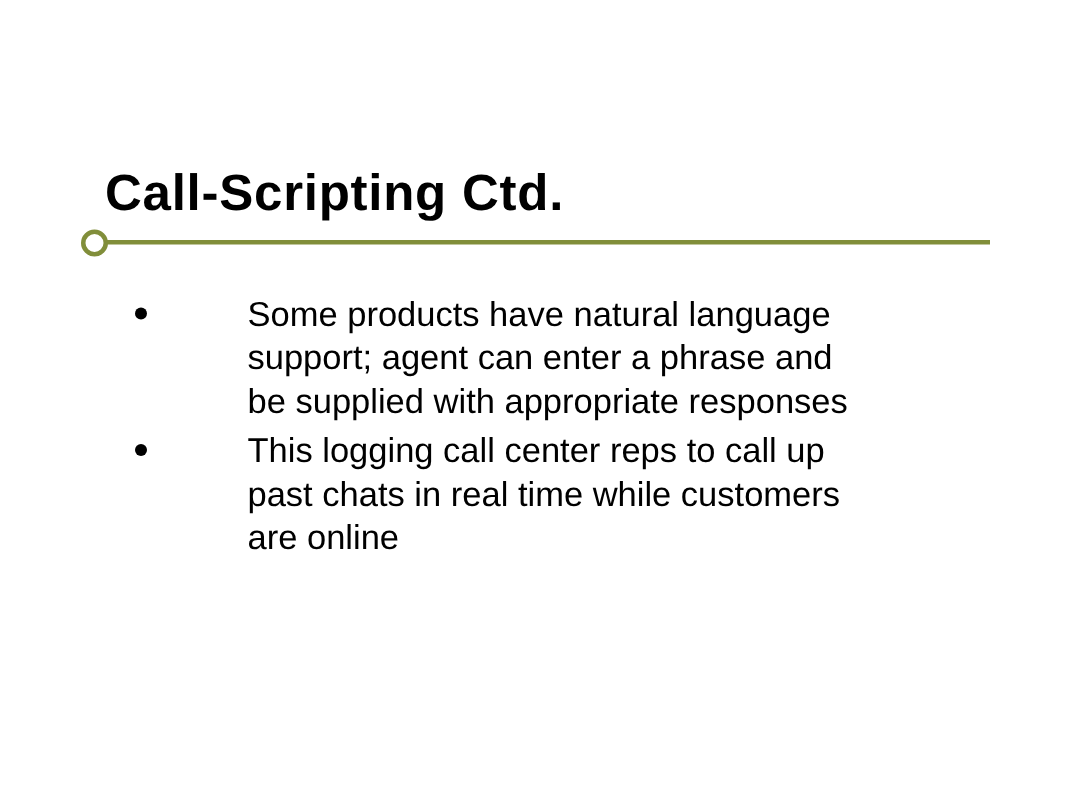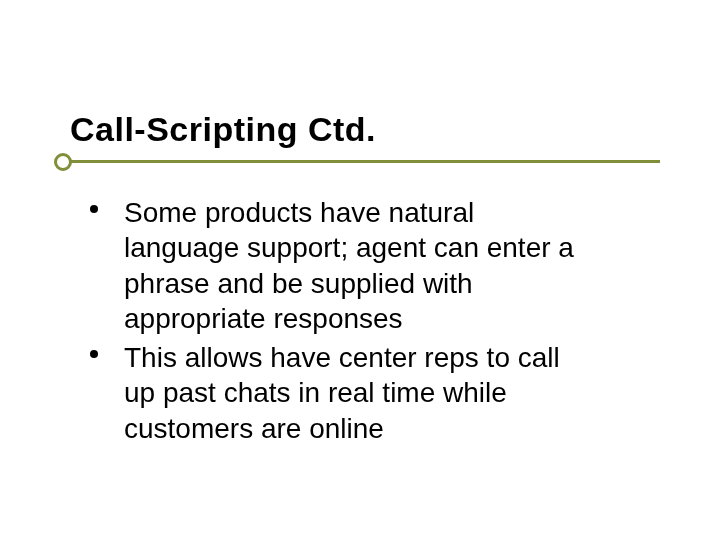--- a/index.html
+++ b/index.html
@@ -68,40 +68,41 @@
     flex: 0 0 auto;
     width: 8px;
     height: 8px;
     background: #000;
     border-radius: 50%;
     margin-top: 10px;
     margin-right: 26px;
   }
   .bullet-text {
     flex: 1 1 auto;
-    font-size: 28px;
+    font-size: 23px;
     line-height: 1.26;
+    margin-left: 41px;
   }
 </style>
 </head>
 <body>
 
 <div class="slide">
 
   <div class="title">Call-Scripting Ctd.</div>
 
   <div class="accent-line long"></div>
   <div class="accent-dot"></div>
 
   <div class="content">
     <ul class="bullet-list">
       <li class="bullet-item">
         <span class="bullet-dot"></span>
         <span class="bullet-text">Some products have natural language support; agent can enter a phrase and be supplied with appropriate responses</span>
       </li>
       <li class="bullet-item">
         <span class="bullet-dot"></span>
-        <span class="bullet-text">This allows have center reps to call up past chats in real time while customers are online</span>
+        <span class="bullet-text">This logging call center reps to call up past chats in real time while customers are online</span>
       </li>
     </ul>
   </div>
 
 </div>
 
 </body></html>

